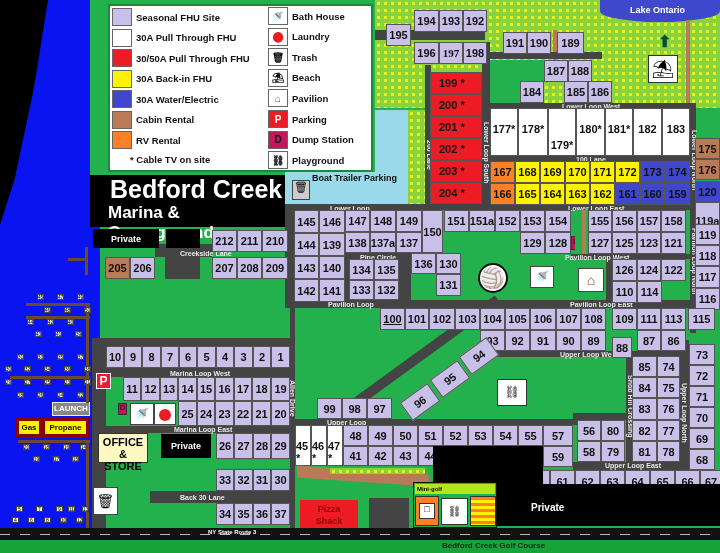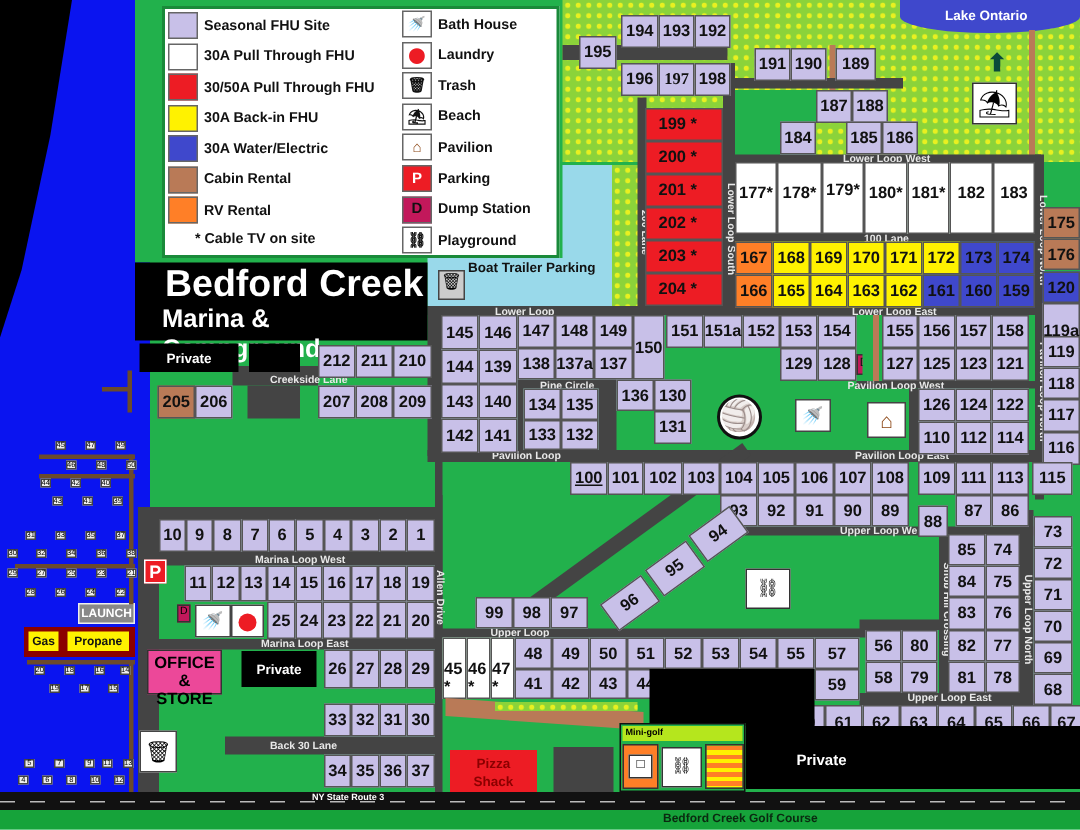--- a/index.html
+++ b/index.html
@@ -200,21 +200,21 @@
       <div class="site " style="left: 564px; top: 81px; width: 24px; height: 22px;">185</div>
       <div class="site " style="left: 588px; top: 81px; width: 24px; height: 22px;">186</div>
       <div class="site red" style="left: 430px; top: 72px; width: 52px; height: 22px; color: rgb(17, 17, 17); justify-content: flex-start; padding-left: 8px;">199 *</div>
       <div class="site red" style="left: 430px; top: 94px; width: 52px; height: 22px; color: rgb(17, 17, 17); justify-content: flex-start; padding-left: 8px;">200 *</div>
       <div class="site red" style="left: 430px; top: 116px; width: 52px; height: 22px; color: rgb(17, 17, 17); justify-content: flex-start; padding-left: 8px;">201 *</div>
       <div class="site red" style="left: 430px; top: 138px; width: 52px; height: 22px; color: rgb(17, 17, 17); justify-content: flex-start; padding-left: 8px;">202 *</div>
       <div class="site red" style="left: 430px; top: 160px; width: 52px; height: 22px; color: rgb(17, 17, 17); justify-content: flex-start; padding-left: 8px;">203 *</div>
       <div class="site red" style="left: 430px; top: 182px; width: 52px; height: 22px; color: rgb(17, 17, 17); justify-content: flex-start; padding-left: 8px;">204 *</div>
       <div class="site white" style="left: 490px; top: 108px; width: 28px; height: 48px; align-items: flex-start; padding-top: 14px;">177*</div>
       <div class="site white" style="left: 518px; top: 108px; width: 30px; height: 48px; align-items: flex-start; padding-top: 14px;">178*</div>
-      <div class="site white" style="left: 548px; top: 108px; width: 28px; height: 48px; align-items: flex-start; padding-top: 12px;">179*</div>
+      <div class="site white" style="left: 548px; top: 108px; width: 28px; height: 48px; align-items: flex-start; padding-top: 30px;">179*</div>
       <div class="site white" style="left: 576px; top: 108px; width: 29px; height: 48px; align-items: flex-start; padding-top: 14px;">180*</div>
       <div class="site white" style="left: 605px; top: 108px; width: 28px; height: 48px; align-items: flex-start; padding-top: 14px;">181*</div>
       <div class="site white" style="left: 633px; top: 108px; width: 29px; height: 48px; align-items: flex-start; padding-top: 14px;">182</div>
       <div class="site white" style="left: 662px; top: 108px; width: 28px; height: 48px; align-items: flex-start; padding-top: 14px;">183</div>
       <div class="site orange" style="left: 490px; top: 161px; width: 25px; height: 22px;">167</div>
       <div class="site yellow" style="left: 515px; top: 161px; width: 25px; height: 22px;">168</div>
       <div class="site yellow" style="left: 540px; top: 161px; width: 25px; height: 22px;">169</div>
       <div class="site yellow" style="left: 565px; top: 161px; width: 25px; height: 22px;">170</div>
       <div class="site yellow" style="left: 590px; top: 161px; width: 25px; height: 22px;">171</div>
       <div class="site yellow" style="left: 615px; top: 161px; width: 25px; height: 22px;">172</div>
@@ -272,21 +272,21 @@
       <div class="site " style="left: 661px; top: 210px; width: 25px; height: 22px;">158</div>
       <div class="site " style="left: 588px; top: 232px; width: 24px; height: 22px;">127</div>
       <div class="site " style="left: 612px; top: 232px; width: 25px; height: 22px;">125</div>
       <div class="site " style="left: 637px; top: 232px; width: 24px; height: 22px;">123</div>
       <div class="site " style="left: 661px; top: 232px; width: 25px; height: 22px;">121</div>
       <div class="site " style="left: 612px; top: 259px; width: 25px; height: 22px;">126</div>
       <div class="site " style="left: 637px; top: 259px; width: 24px; height: 22px;">124</div>
       <div class="site " style="left: 661px; top: 259px; width: 25px; height: 22px;">122</div>
       <div class="site " style="left: 612px; top: 281px; width: 25px; height: 22px;">110</div>
       <div class="site " style="left: 637px; top: 281px; width: 24px; height: 22px;">112</div>
-      <div class="site " style="left: 661px; top: 281px; width: 25px; height: 22px;">114</div>
+      <div class="site " style="left: 637px; top: 281px; width: 25px; height: 22px;">114</div>
       <div class="site " style="left: 380px; top: 308px; width: 25px; height: 22px; text-decoration: underline;">100</div>
       <div class="site " style="left: 405px; top: 308px; width: 24px; height: 22px;">101</div>
       <div class="site " style="left: 429px; top: 308px; width: 26px; height: 22px;">102</div>
       <div class="site " style="left: 455px; top: 308px; width: 25px; height: 22px;">103</div>
       <div class="site " style="left: 480px; top: 308px; width: 25px; height: 22px;">104</div>
       <div class="site " style="left: 505px; top: 308px; width: 25px; height: 22px;">105</div>
       <div class="site " style="left: 530px; top: 308px; width: 26px; height: 22px;">106</div>
       <div class="site " style="left: 556px; top: 308px; width: 25px; height: 22px;">107</div>
       <div class="site " style="left: 581px; top: 308px; width: 25px; height: 22px;">108</div>
       <div class="site " style="left: 612px; top: 308px; width: 25px; height: 22px;">109</div>
@@ -407,21 +407,21 @@
   <div class="abs" style="left:497px;top:379px;width:30px;height:27px;background:#fff;border:1px solid #333;font-size:12px;text-align:center;line-height:25px">⛓</div>
   <div class="abs" style="left:575px;top:210px;width:13px;height:44px;background:#22b14c"></div>
   <div class="abs" style="left:582px;top:210px;width:4px;height:44px;background:#b97a57"></div>
 
   <div class="abs" style="left:96px;top:373px;width:15px;height:16px;background:#ed1c24;border:1px solid #fff;color:#fff;font-weight:bold;font-size:12px;text-align:center;line-height:14px"><span>P</span></div>
   <div class="abs" style="left:118px;top:403px;width:9px;height:12px;background:#c2185b;border:1px solid #333;font-size:7px;text-align:center"><span>D</span></div>
   <div class="abs" style="left:130px;top:403px;width:24px;height:22px;background:#fff;border:1px solid #444;font-size:12px;text-align:center;line-height:20px">🚿</div>
   <div class="abs" style="left:154px;top:403px;width:22px;height:22px;background:#fff;border:1px solid #444;text-align:center">
       <div style="width:12px;height:12px;border-radius:50%;background:#ed1c24;margin:5px auto"></div>
     </div>
-  <div class="abs" style="left:98px;top:433px;width:50px;height:30px;background:#ec4899;border:1px solid #333;text-align:center;font-weight:bold;font-size:11px;line-height:12px;padding-top:2px">
+  <div class="abs" style="left:98px;top:433px;width:50px;height:30px;background:#fef9c3;border:1px solid #333;text-align:center;font-weight:bold;font-size:11px;line-height:12px;padding-top:2px">
     <div>OFFICE</div>
     <div>&amp; STORE</div>
   </div>
   <div class="abs" style="left:161px;top:434px;width:50px;height:24px;background:#000;color:#fff;font-size:9px;font-weight:bold;display:flex;align-items:center;justify-content:center">
       <span>Private</span>
     </div>
   <div class="abs" style="left:93px;top:487px;width:25px;height:28px;background:#fff;border:1px solid #444;font-size:14px;text-align:center;line-height:26px">🗑</div>
 
   <div class="abs" style="left:52px;top:402px;width:38px;height:14px;background:#888;border:1px solid #eee;color:#fff;font-size:8px;font-weight:bold;text-align:center;line-height:12px"><span>LAUNCH</span></div>
   <div class="abs" style="left:16px;top:418px;width:74px;height:20px;background:#8b0000"></div>

